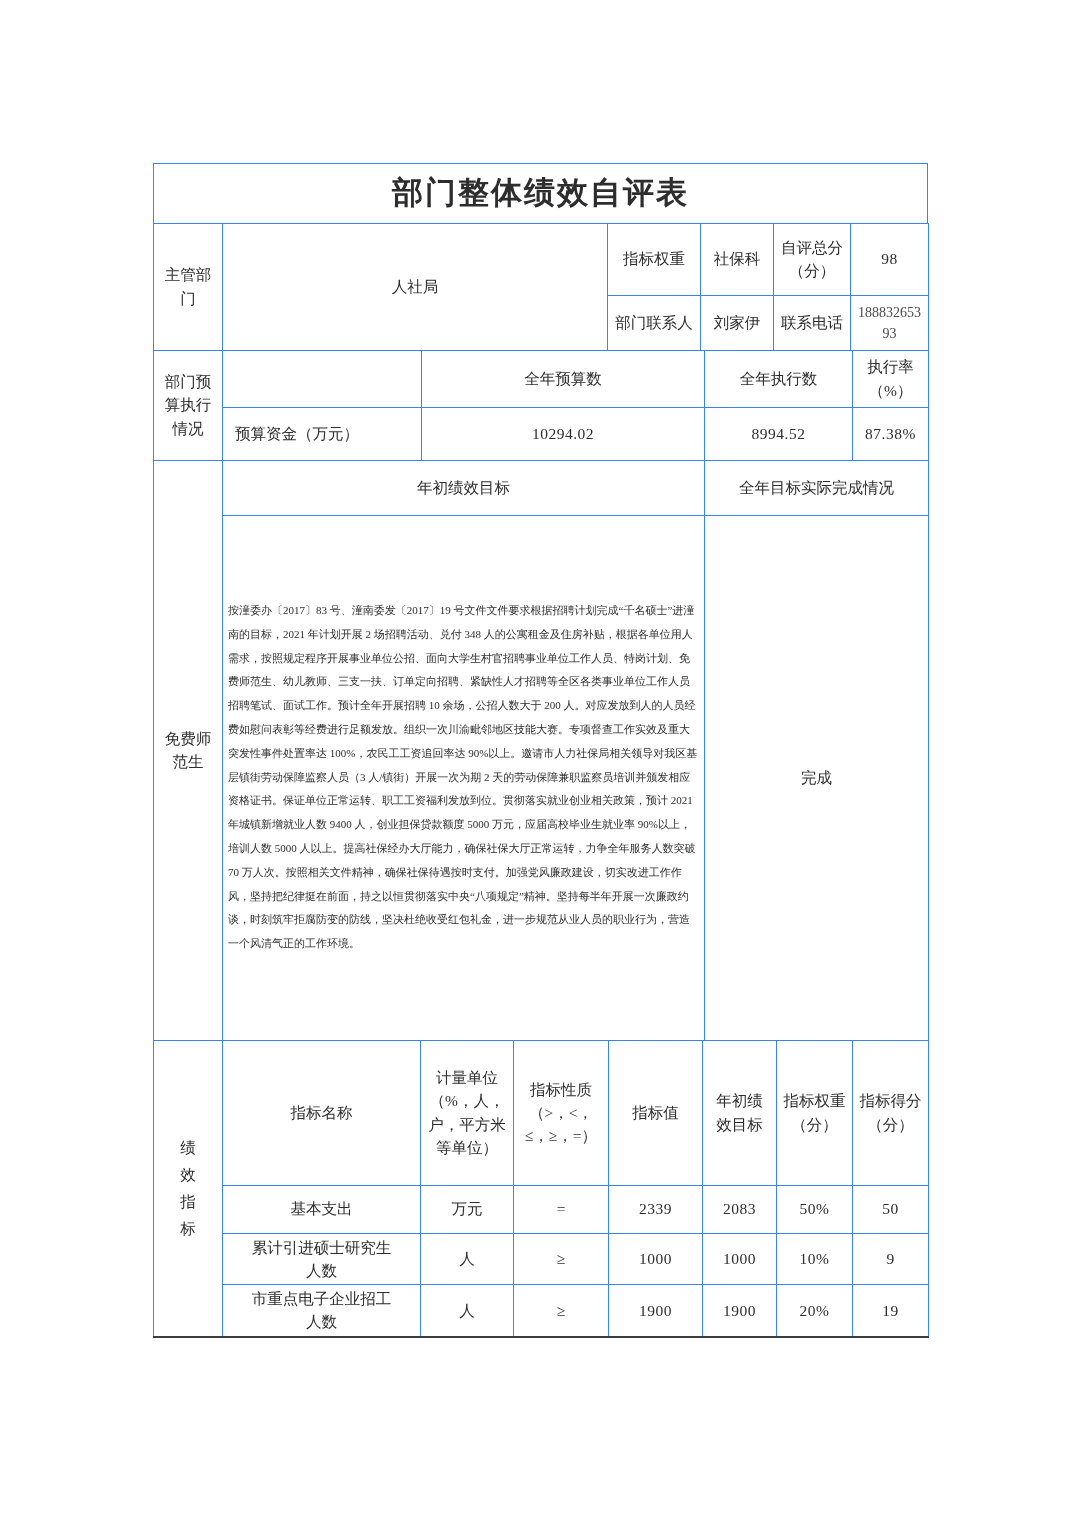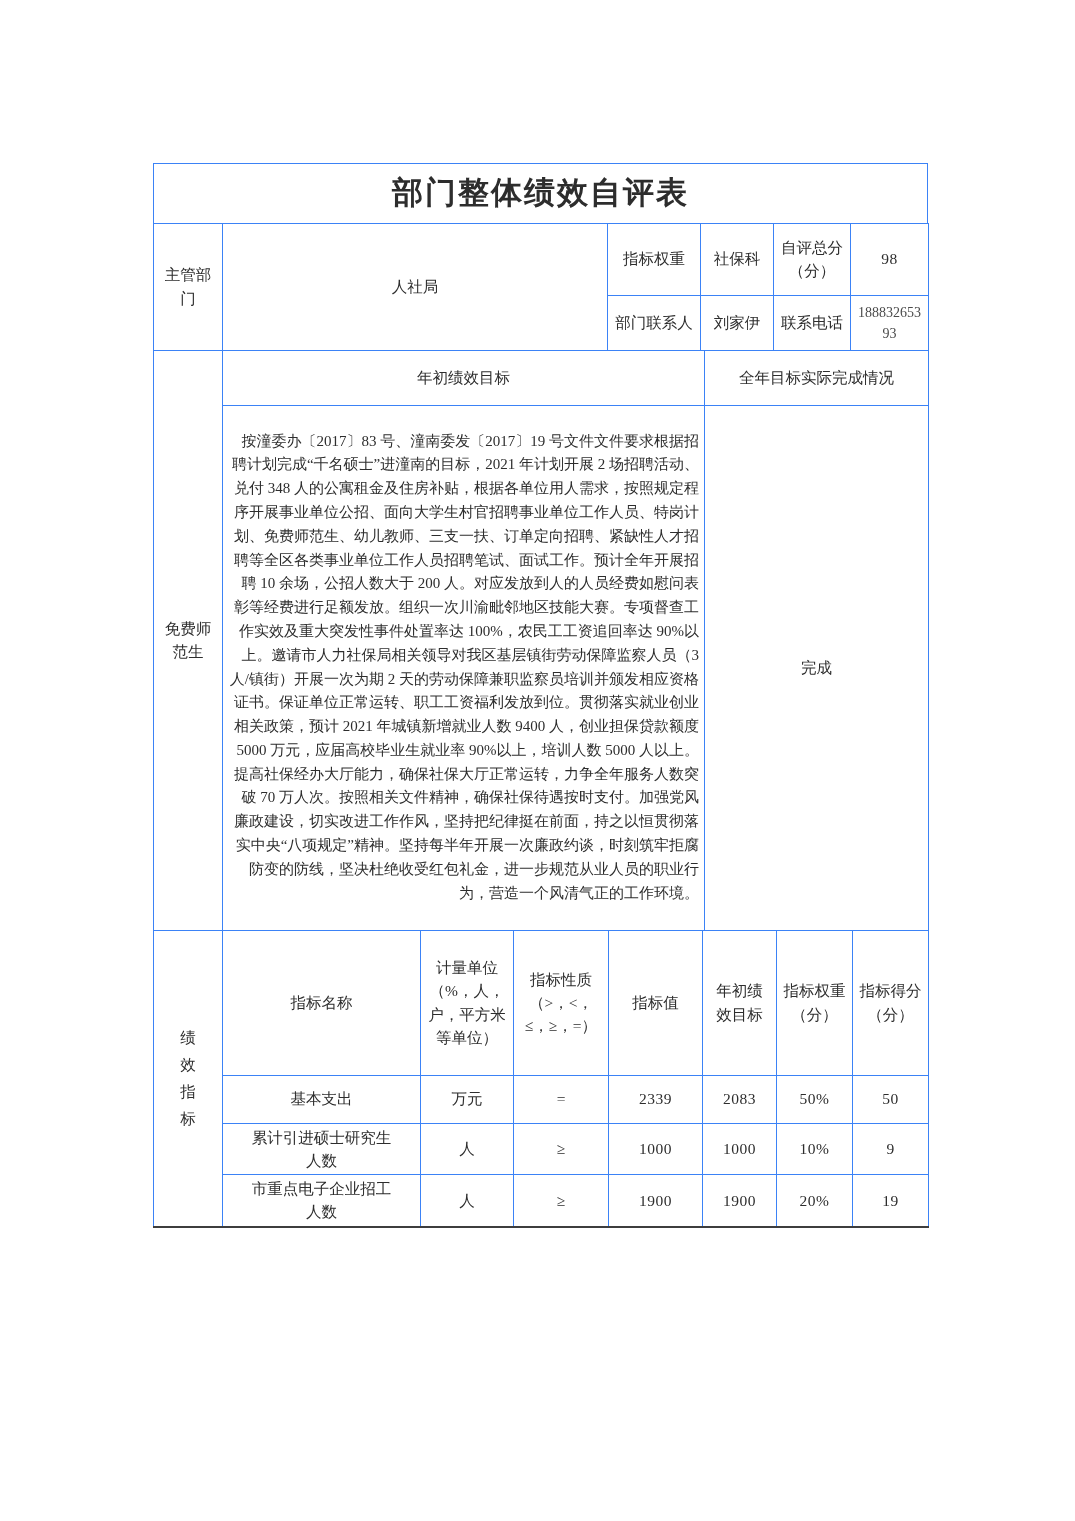--- a/index.html
+++ b/index.html
@@ -14,21 +14,21 @@
     border:1px solid #3b82f6;text-align:center;vertical-align:middle;
     padding:2px 6px;font-size:15.5px;line-height:1.5;overflow:hidden;
     word-break:break-word;
   }
   .title-cell{font-size:31px;font-weight:bold;letter-spacing:2px;padding:6px 0;}
   .left-label{padding:2px 10px;}
   .vertical-label span{display:inline-block;width:1.1em;word-break:break-all;line-height:1.75;}
   .left-align{text-align:left;padding-left:12px;}
   .phone{font-size:14px;color:#4a4a4a;letter-spacing:0;}
   .goal-text{
-    font-size:15px;line-height:23.8px;text-align:right;
+    font-size:11px;line-height:23.8px;text-align:left;
     padding:4px 5px;vertical-align:middle;
   }
   .name-cell{padding:2px 24px;margin-top:27px;}
   .bottom-edge{border-bottom:2px solid #3e3e3e;}
   .num{letter-spacing:0.5px;}
 </style>
 </head>
 <body>
 
 <div class="doc">
@@ -61,20 +61,44 @@
     </tr>
     <tr style="height:55px;">
       <td>部门联系人</td>
       <td>刘家伊</td>
       <td>联系电话</td>
       <td class="phone">18883265393</td>
     </tr>
   </tbody>
     </table>
 
+  <table>
+    <colgroup>
+      <col style="width:69px;">
+        <col style="width:199px;">
+        <col style="width:283px;">
+      <col style="width:148px;">
+        <col style="width:76px;">
+    </colgroup>
+    <tbody>
+        <tr style="height:57px;">
+      <td rowspan="2" class="left-label">部门预算执行情况</td>
+      <td></td>
+      <td>全年预算数</td>
+      <td>全年执行数</td>
+      <td>执行率（%）</td>
+    </tr>
+    <tr style="height:53px;">
+      <td class="left-align">预算资金（万元）</td>
+      <td class="num">10294.02</td>
+      <td class="num">8994.52</td>
+      <td class="num">87.38%</td>
+    </tr>
+  </tbody>
+    </table>
 
   <table>
     <colgroup>
       <col style="width:69px;">
         <col style="width:482px;">
         <col style="width:224px;">
     </colgroup>
     <tbody>
         <tr style="height:55px;">
       <td rowspan="2" class="left-label">免费师范生</td>

